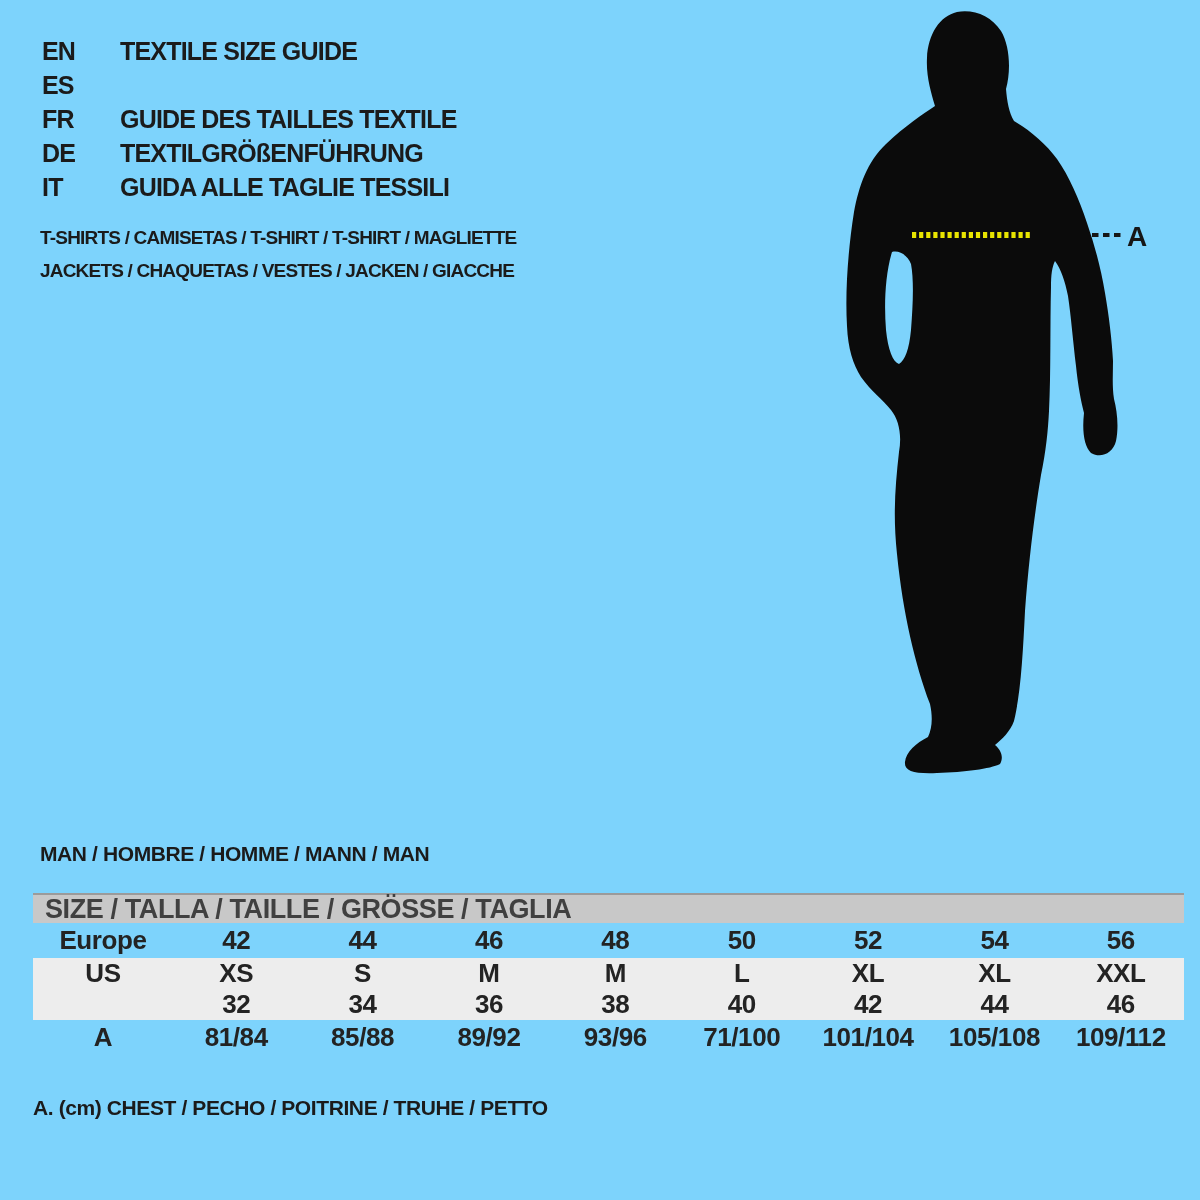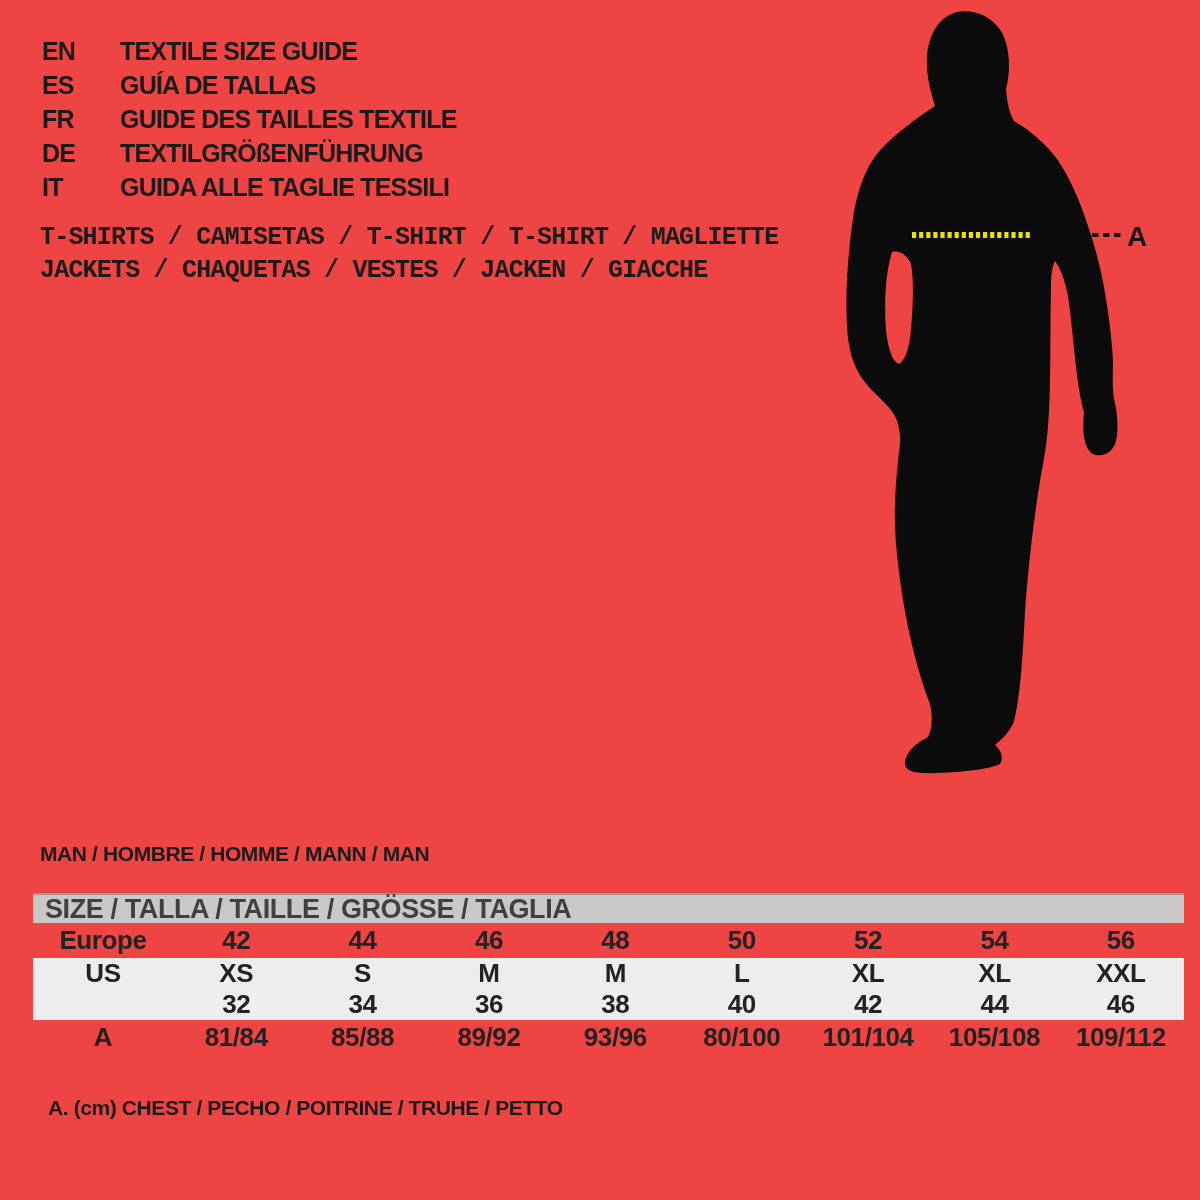--- a/index.html
+++ b/index.html
@@ -1,27 +1,27 @@
 <!DOCTYPE html>
 <html><head>
 <meta charset="utf-8">
 <style>
   html,body{margin:0;padding:0;background:#ffffff;}
   .page{
-    position:relative;width:1200px;height:1200px;background:#ef4444;overflow:hidden;
+    position:relative;width:1200px;height:1200px;background:#7dd3fc;overflow:hidden;
     font-family:"Liberation Sans",sans-serif;color:#1b1b1b;
   }
   
   .lang-block{position:absolute;left:42px;top:34px;}
   .lang-row{display:flex;height:34px;line-height:34px;}
   .lang-code{width:78px;font-size:25px;font-weight:700;letter-spacing:-0.8px;}
   .lang-title{font-size:25px;font-weight:700;letter-spacing:-0.8px;white-space:nowrap;}
   
   .categories{position:absolute;left:40px;top:221px;}
-  .category-line{font-size:25px;font-weight:700;letter-spacing:-0.8px;line-height:33px;white-space:nowrap;font-family:Liberation Mono, monospace;}
+  .category-line{font-size:19px;font-weight:700;letter-spacing:-0.8px;line-height:33px;white-space:nowrap;}
   
   .figure{position:absolute;left:820px;top:0px;width:380px;height:800px;}
   
   .man-heading{position:absolute;left:40px;top:842px;font-size:21px;font-weight:700;letter-spacing:-0.4px;line-height:24px;}
   
   .table-wrap{position:absolute;left:33px;top:893px;width:1151px;}
   .table-header{
     height:28px;line-height:28px;background:#c8c8c8;border-top:2px solid #9b9b9b;
     padding-left:12px;font-size:27px;font-weight:700;letter-spacing:-0.4px;color:#404040;
   }
@@ -31,35 +31,34 @@
     padding:0;vertical-align:middle;
   }
   td.row-label{text-align:left;padding-left:12px;}
   col.c-label{width:140px;}
   tr.r-europe td{height:35px;}
   tr.r-us td{height:30px;}
   tr.r-num td{height:30px;}
   tr.r-a td{height:34px;}
   tr.shaded{background:#ededed;}
   
-  .footnote{position:absolute;left:48px;top:1096px;font-size:21px;font-weight:700;letter-spacing:-0.4px;line-height:24px;}
+  .footnote{position:absolute;left:33px;top:1096px;font-size:21px;font-weight:700;letter-spacing:-0.4px;line-height:24px;}
 </style>
 </head>
 <body>
 
 <div class="page">
 
   <div class="lang-block">
     <div class="lang-row">
       <span class="lang-code">EN</span>
       <span class="lang-title">TEXTILE SIZE GUIDE</span>
     </div>
     <div class="lang-row">
       <span class="lang-code">ES</span>
-      <span class="lang-title">GUÍA DE TALLAS</span>
     </div>
     <div class="lang-row">
       <span class="lang-code">FR</span>
       <span class="lang-title">GUIDE DES TAILLES TEXTILE</span>
     </div>
     <div class="lang-row">
       <span class="lang-code">DE</span>
       <span class="lang-title">TEXTILGRÖßENFÜHRUNG</span>
     </div>
     <div class="lang-row">
@@ -172,21 +171,21 @@
           <td>42</td>
           <td>44</td>
           <td>46</td>
         </tr>
         <tr class="r-a">
           <td class="row-label">A</td>
           <td>81/84</td>
           <td>85/88</td>
           <td>89/92</td>
           <td>93/96</td>
-          <td>80/100</td>
+          <td>71/100</td>
           <td>101/104</td>
           <td>105/108</td>
           <td>109/112</td>
         </tr>
       </tbody>
     </table>
   </div>
 
   <div class="footnote">A. (cm) CHEST / PECHO / POITRINE / TRUHE / PETTO</div>
 

